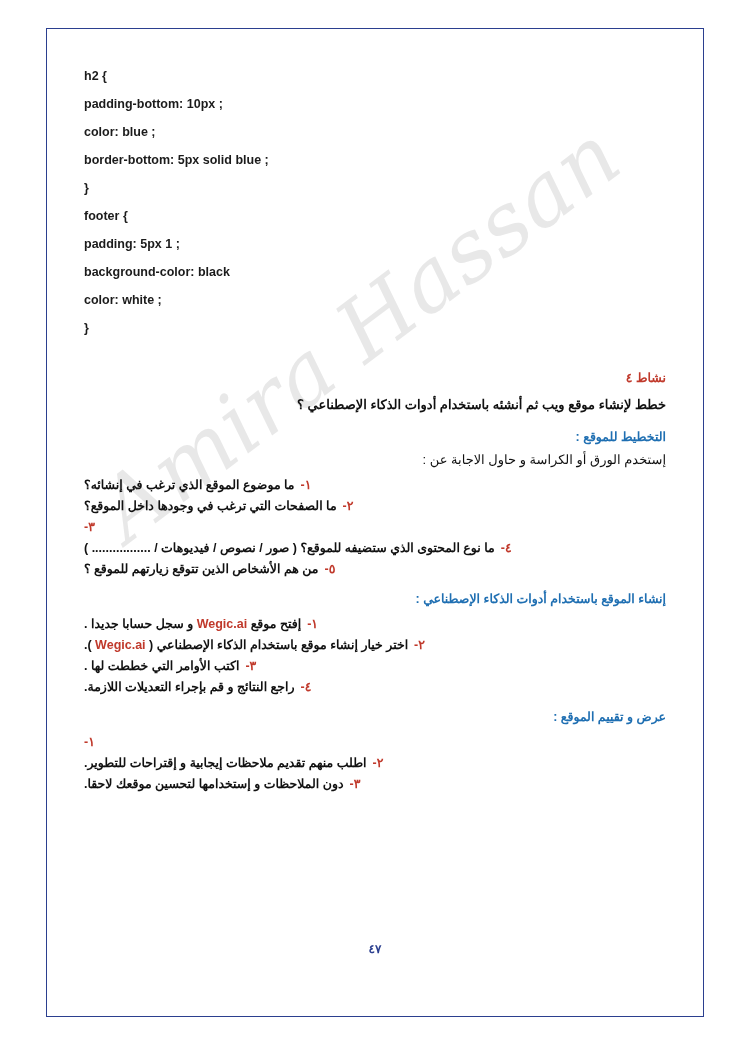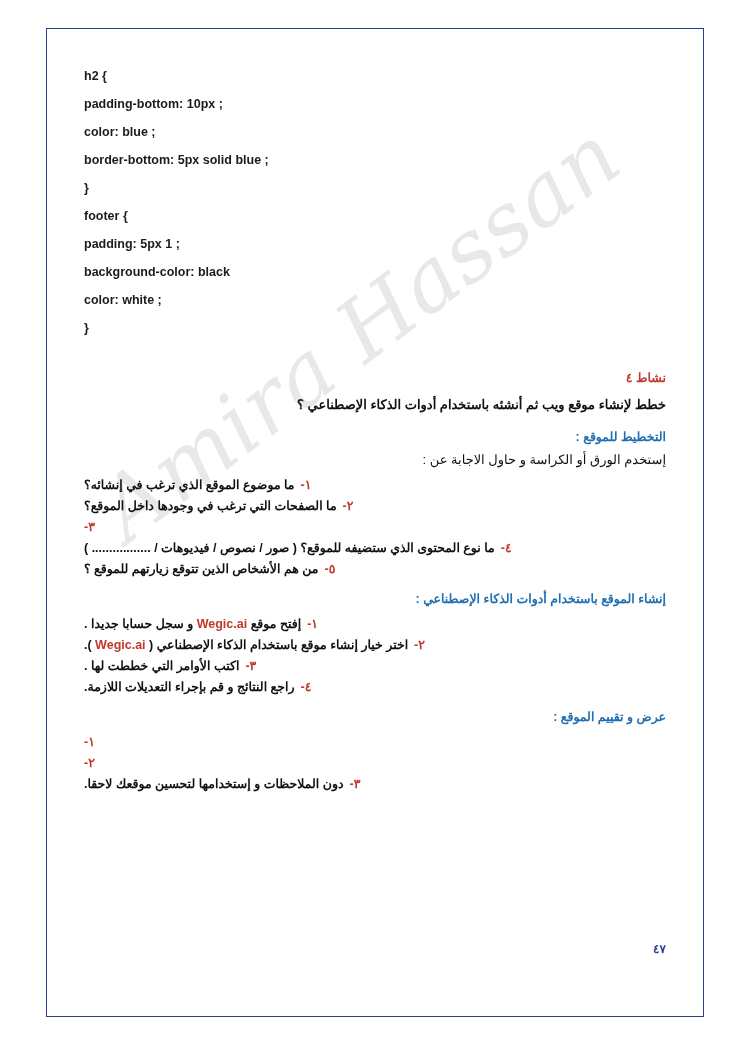--- a/index.html
+++ b/index.html
@@ -139,20 +139,21 @@
   .hl-red {
     color: #c0392b;
     font-weight: bold;
     text-align: right;
   }
   .page-number {
     position: absolute;
     left: 0;
     right: 0;
     bottom: 30px;
+    text-align: center;
     color: #2b3f8f;
     font-weight: bold;
     font-size: 12px;
     z-index: 10;
   }
 </style>
 </head>
 <body>
 
 <div class="page">
@@ -228,20 +229,21 @@
         </li>
       </ol>
 
       <div class="section-head">عرض و تقييم الموقع :</div>
       <ol class="numlist">
         <li>
             <span class="num">١-</span>
           </li>
         <li>
             <span class="num">٢-</span>
+            <span class="txt">اطلب منهم تقديم ملاحظات إيجابية و إقتراحات للتطوير.</span>
           </li>
         <li>
             <span class="num">٣-</span>
             <span class="txt">دون الملاحظات و إستخدامها لتحسين موقعك لاحقا.</span>
           </li>
       </ol>
     </div>
 
     <div class="page-number">٤٧</div>
   </div>

